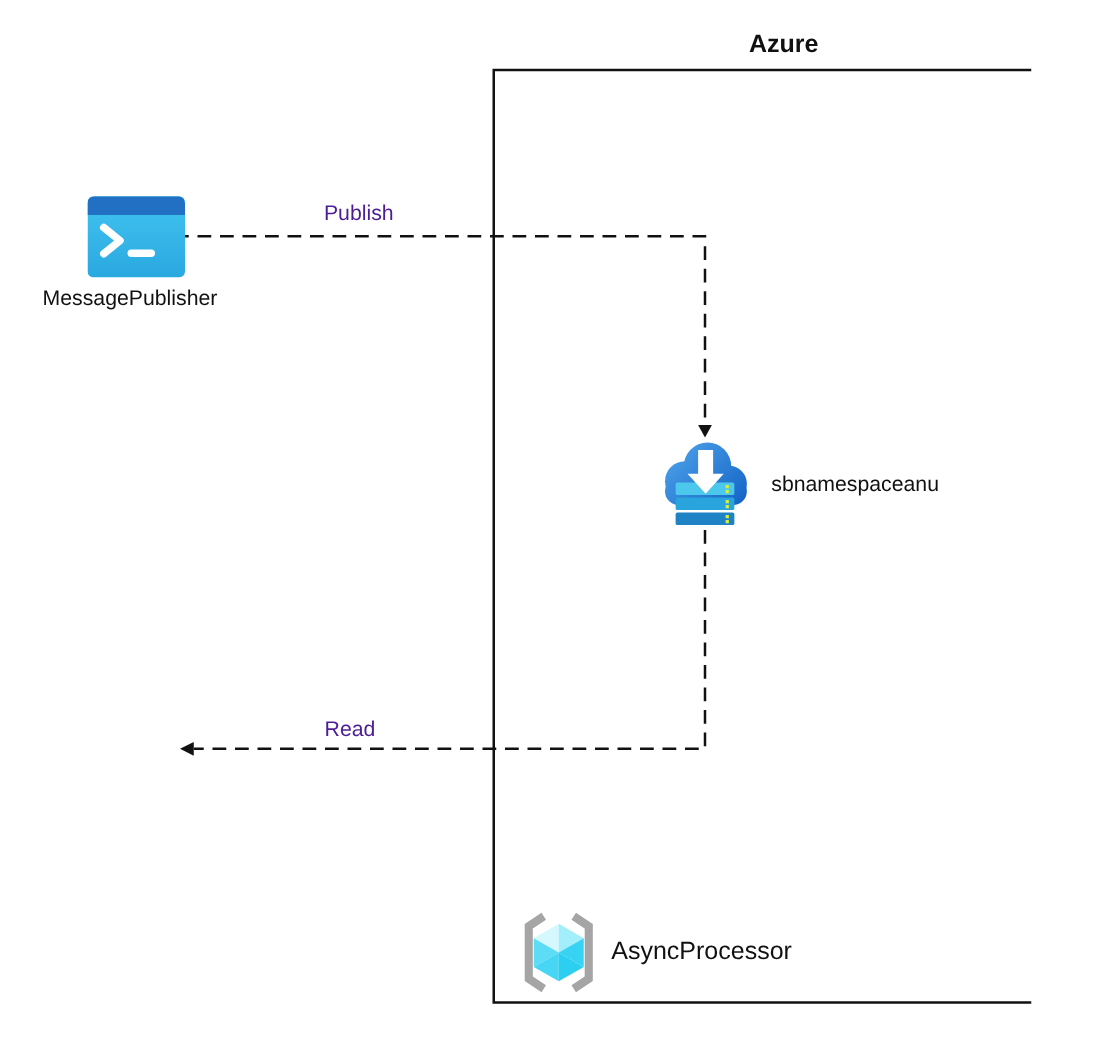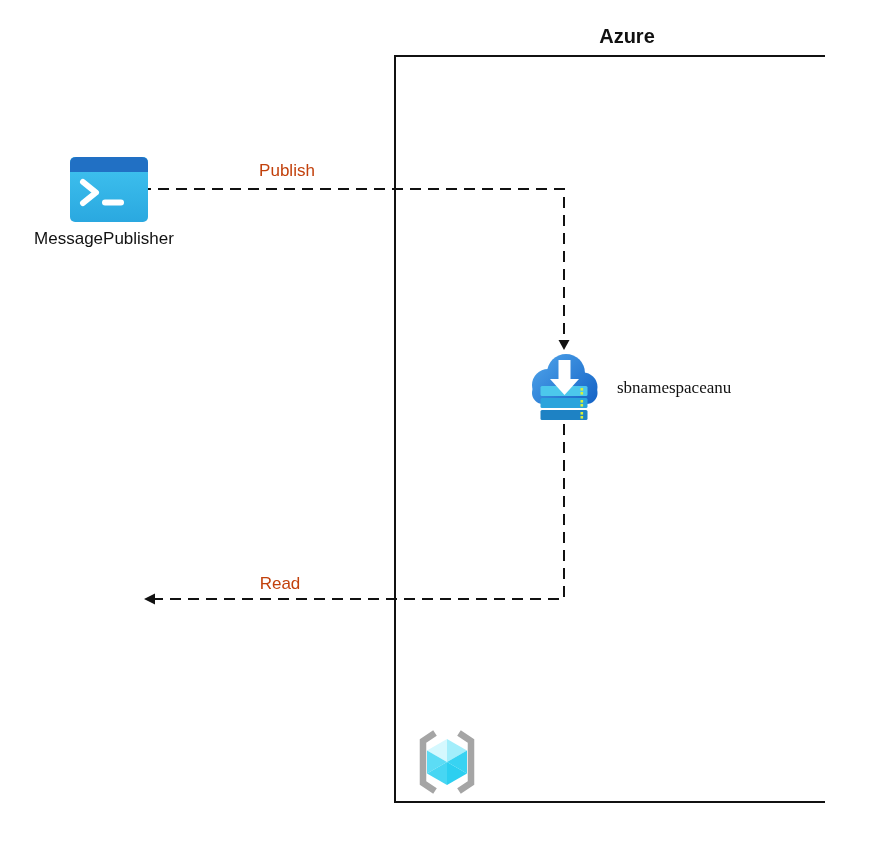--- a/index.html
+++ b/index.html
@@ -31,41 +31,41 @@
   svg.connectors {
     position: absolute;
     left: 0; top: 0;
     width: 889px; height: 841px;
     pointer-events: none;
   }
   .edge-label {
     position: absolute;
     transform: translate(-50%, -50%);
     font-size: 17px;
-    color: #c2410c;
+    color: #4c1d95;
     background: #ffffff;
     padding: 0 3px;
     white-space: nowrap;
   }
   .edge-label.publish { left: 287px; top: 171px; }
   .edge-label.read    { left: 280px; top: 584px; text-align: center; }
   .node { position: absolute; }
   .node .icon { display: block; }
   .node-label {
     position: absolute;
     font-size: 17px;
     color: #111111;
     white-space: nowrap;
   }
   .node.publisher { left: 60px; top: 157px; padding-left: 10px; }
   .node.publisher .node-label { left: 50%; top: 72px; transform: translateX(-50%); }
   .node.reader { left: 55px; top: 560px; }
   .node.reader .node-label { left: 50%; top: 74px; transform: translateX(-50%); }
   .node.servicebus { left: 524px; top: 352px; }
-  .node.servicebus .node-label { left: 93px; top: 50%; transform: translateY(-50%); font-family: Liberation Serif, serif; }
+  .node.servicebus .node-label { left: 93px; top: 50%; transform: translateY(-50%); }
   .node.asyncproc { left: 414px; top: 729px; }
   .node.asyncproc .node-label {
     left: 75px; top: 50%; transform: translateY(-50%);
     font-size: 20px;
   }
 </style>
 </head>
 <body>
 
 <div class="canvas">
@@ -140,15 +140,16 @@
       </g>
       <g>
         <polygon points="33,10 13,21.5 33,33" fill="#d5f8fe"></polygon>
         <polygon points="33,10 53,21.5 33,33" fill="#a3eefb"></polygon>
         <polygon points="13,21.5 13,44.5 33,33" fill="#5cdcf5"></polygon>
         <polygon points="13,44.5 33,56 33,33" fill="#47d6f3"></polygon>
         <polygon points="53,21.5 53,44.5 33,33" fill="#38d3f2"></polygon>
         <polygon points="53,44.5 33,56 33,33" fill="#2ccff0"></polygon>
       </g>
     </svg>
+    <div class="node-label">AsyncProcessor</div>
   </div>
 
 </div>
 
 </body></html>

